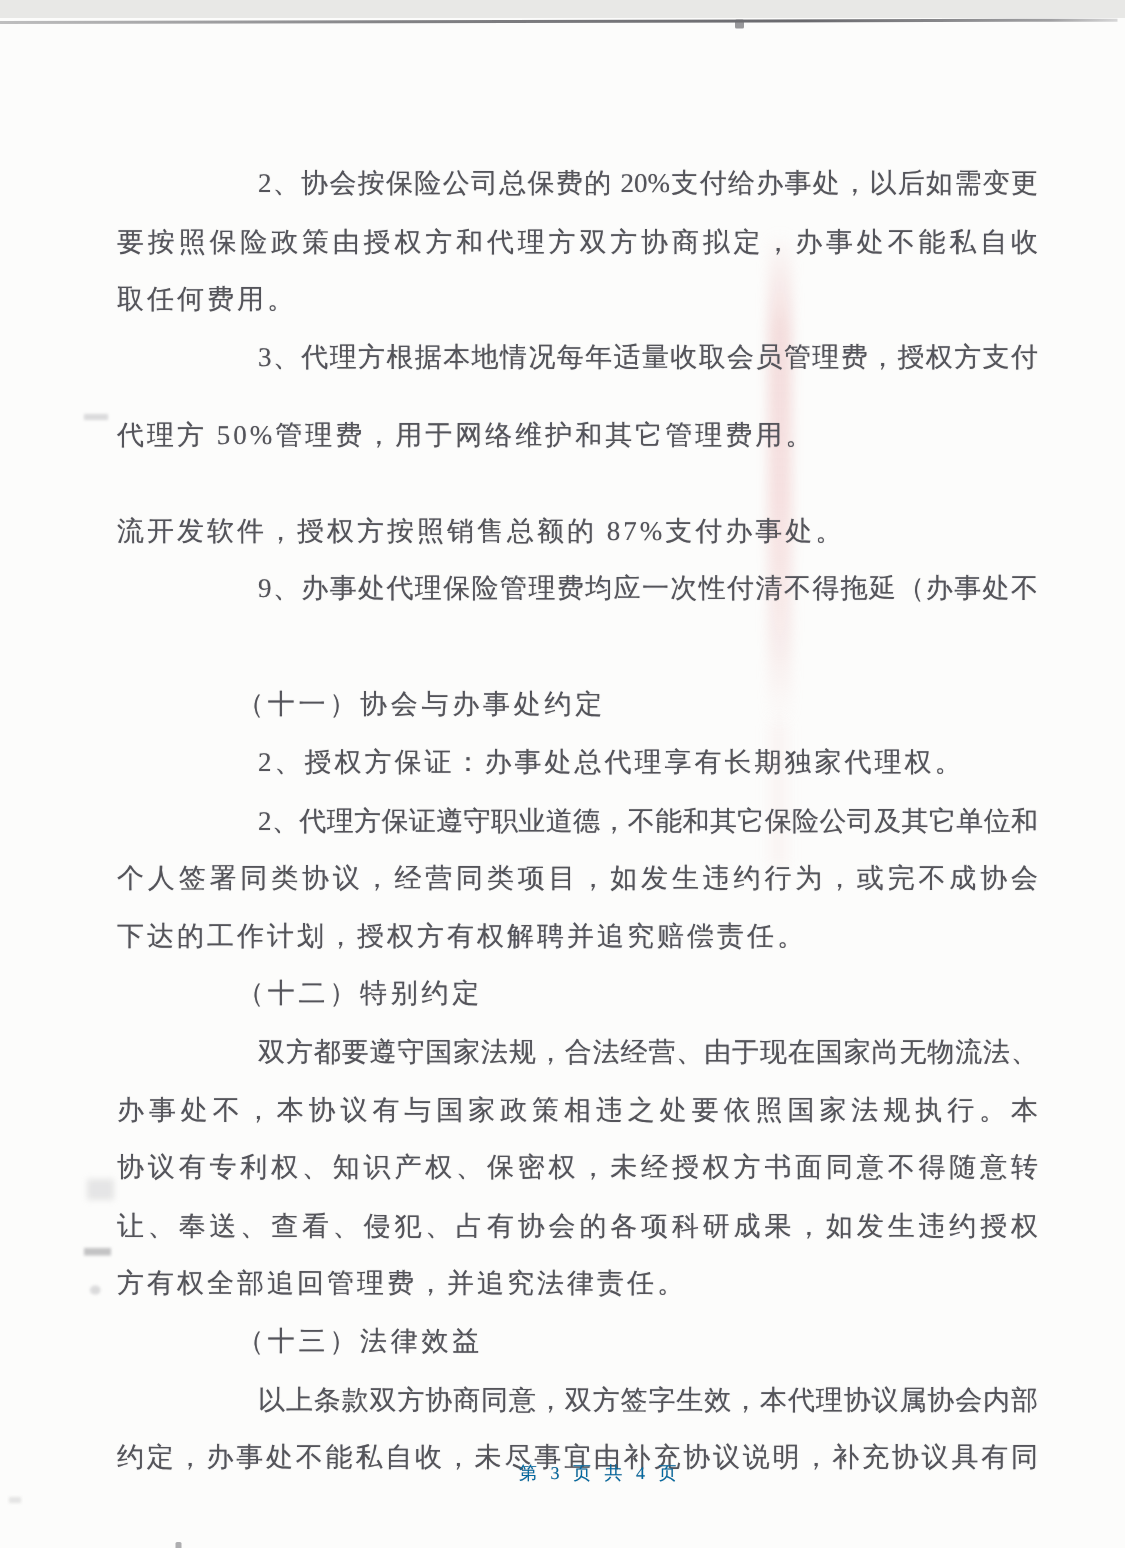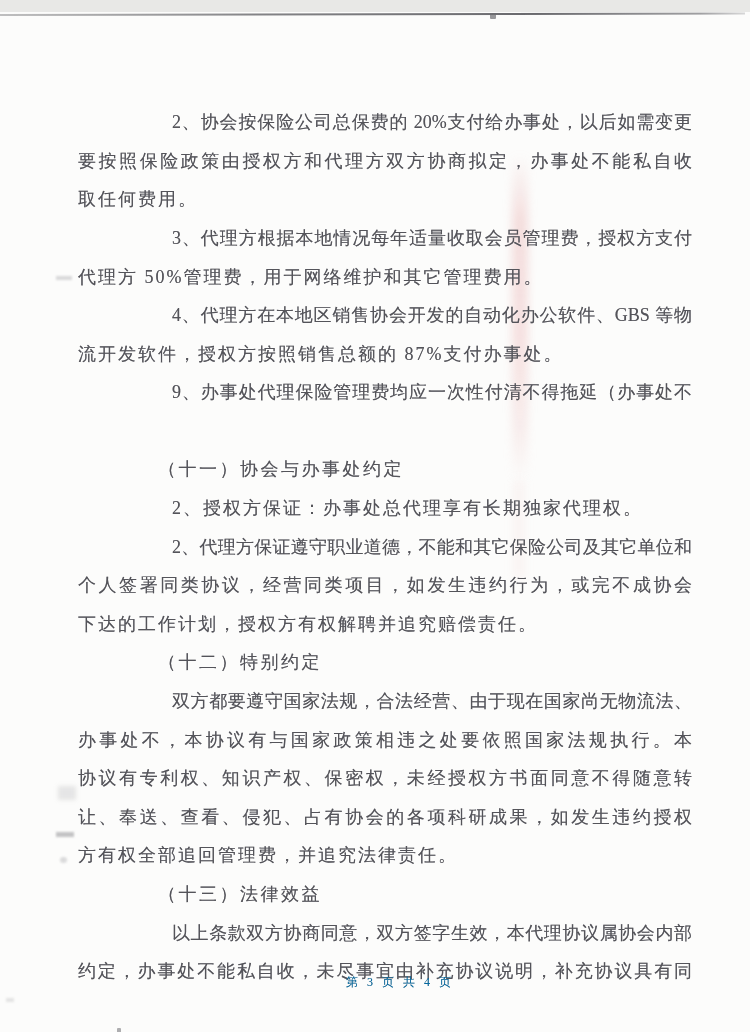--- a/index.html
+++ b/index.html
@@ -90,22 +90,21 @@
   <div class="smudge s2"></div>
   <div class="smudge s3"></div>
   <div class="smudge s4"></div>
   <div class="smudge s5"></div>
   <div class="smudge s6"></div>
 
   <div class="ln ind just" style="top:97px">2、协会按保险公司总保费的 20%支付给办事处，以后如需变更</div>
   <div class="ln just" style="top:136px">要按照保险政策由授权方和代理方双方协商拟定，办事处不能私自收</div>
   <div class="ln" style="top:174px">取任何费用。</div>
   <div class="ln ind just" style="top:213px">3、代理方根据本地情况每年适量收取会员管理费，授权方支付</div>
-  <div class="ln" style="top:252px">代理方 50%管理费，用于网络维护和其它管理费用。</div>
-  <div class="ln ind just" style="top:290px">4、代理方在本地区销售协会开发的自动化办公软件、GBS 等物</div>
+  <div class="ln" style="top:265px">代理方 50%管理费，用于网络维护和其它管理费用。</div>
   <div class="ln" style="top:329px">流开发软件，授权方按照销售总额的 87%支付办事处。</div>
   <div class="ln ind just" style="top:367px">9、办事处代理保险管理费均应一次性付清不得拖延（办事处不</div>
   <div class="ln head" style="top:444px">（十一）协会与办事处约定</div>
   <div class="ln ind" style="top:483px">2、授权方保证：办事处总代理享有长期独家代理权。</div>
   <div class="ln ind just" style="top:522px">2、代理方保证遵守职业道德，不能和其它保险公司及其它单位和</div>
   <div class="ln just" style="top:560px">个人签署同类协议，经营同类项目，如发生违约行为，或完不成协会</div>
   <div class="ln" style="top:599px">下达的工作计划，授权方有权解聘并追究赔偿责任。</div>
   <div class="ln head" style="top:637px">（十二）特别约定</div>
   <div class="ln ind just" style="top:676px">双方都要遵守国家法规，合法经营、由于现在国家尚无物流法、</div>
   <div class="ln just" style="top:715px">办事处不，本协议有与国家政策相违之处要依照国家法规执行。本</div>

